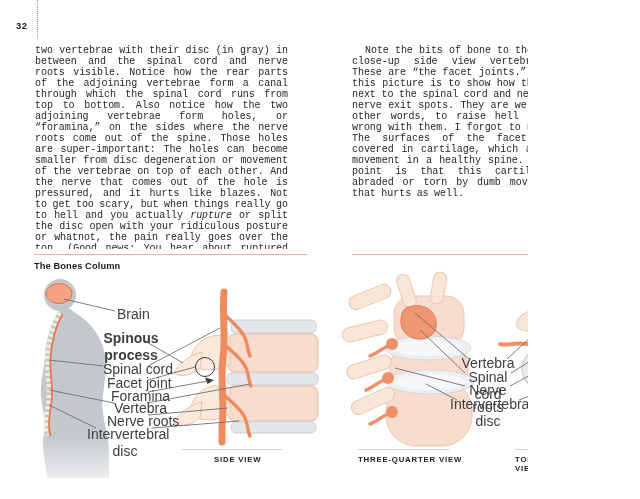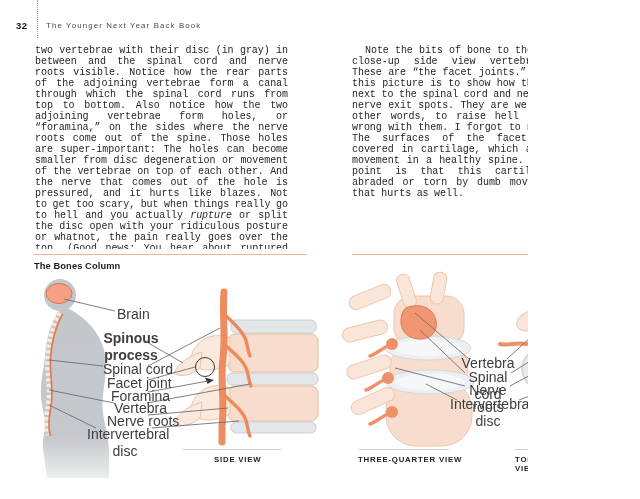--- a/index.html
+++ b/index.html
@@ -30,21 +30,20 @@
   .capline{position:absolute;height:1px;background:#d2d2d2;}
   .viewcap{position:absolute;font:bold 7.8px "Liberation Sans",sans-serif;color:#232323;letter-spacing:.8px;}
 </style>
 </head>
 <body>
 
 <div class="spread">
 
   <span class="pagenum" style="left:16px;top:20px;">32</span>
   <span class="dotted-rule" style="left:37px;"></span>
-  <span class="running-title" style="left:46px;top:21px;">The Younger Next Year Back Book</span>
 
   <div class="bodytext" style="left:35px;top:45px;">
     <p class="cont"><span>two vertebrae with their disc (in gray) in between and the spinal cord and nerve roots visible. Notice how the rear parts of the adjoining vertebrae form a canal through which the spinal cord runs from top to bottom. Also notice how the two adjoining vertebrae form holes, or “foramina,” on the sides where the nerve roots come out of the spine. Those holes are super-important: The holes can become smaller from disc degeneration or movement of the vertebrae on top of each other. And the nerve that comes out of the hole is pressured, and it hurts like blazes. Not to get too scary, but when things really go to hell and you actually </span><em>rupture</em><span> or split the disc open with your ridiculous posture or whatnot, the pain really goes over the top. (Good news: You hear about ruptured discs all the time, but they are comparatively rare.) Bones wear on bones, discs hurt like crazy, and the stuff in the middle squirts all over the place. Which is bad because it</span></p>
   </div>
 
   <div class="figrule" style="left:34px;top:254px;width:273px;"></div>
   <h3 class="figheading" style="left:34px;top:261px;">The Bones Column</h3>
 
   <svg class="figsvg" style="left:18px;top:278px;" width="302" height="200" viewBox="0 0 302 200">
     <defs>

